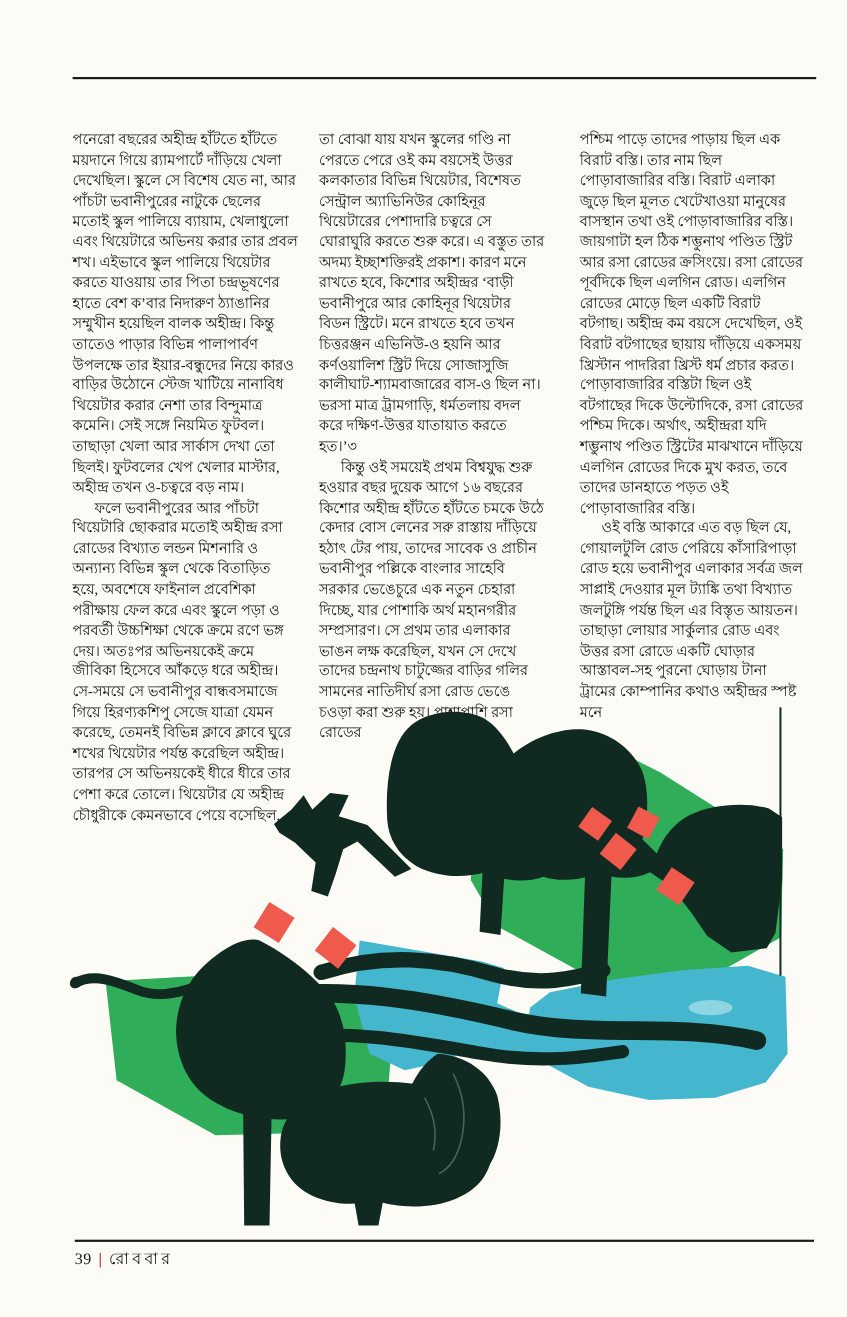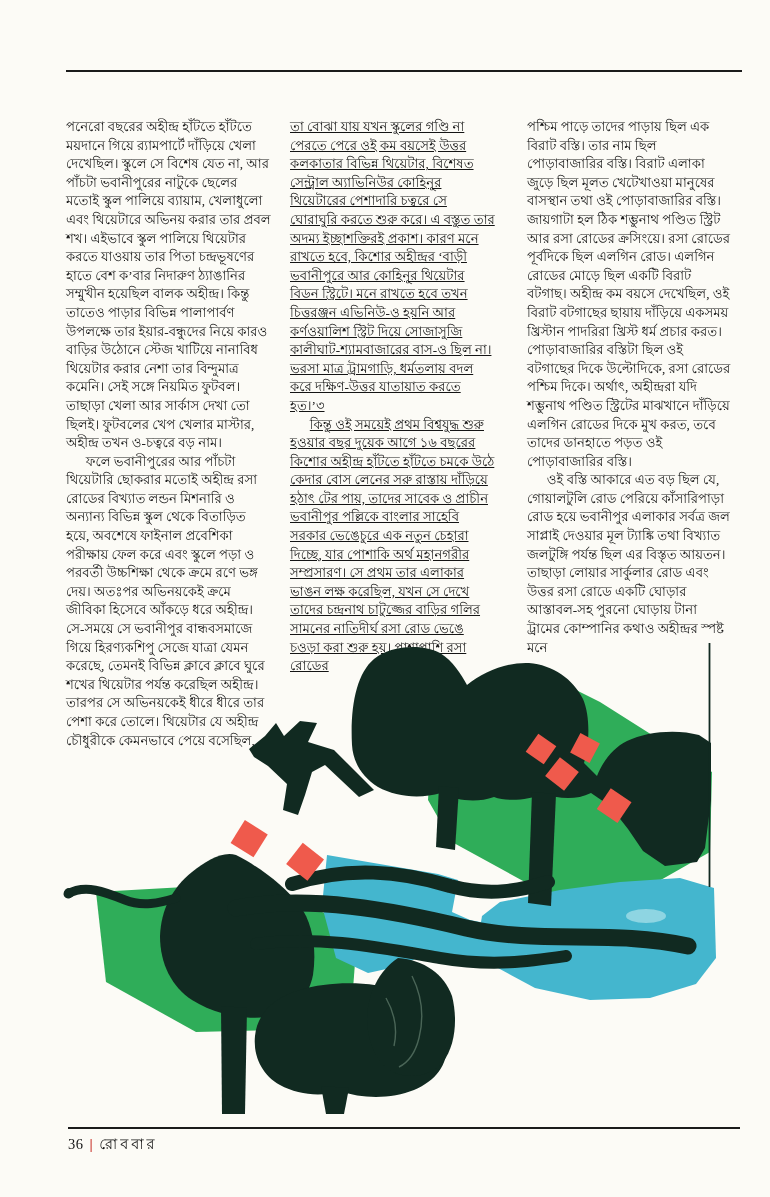--- a/index.html
+++ b/index.html
@@ -17,21 +17,21 @@
   }
   .col{
     position:absolute;top:118px;width:205px;
     font-size:13.2px;line-height:18.6px;
     text-align:left;
     color:#141414;
   }
   .col p{margin:0;padding:0;}
   .col p.indent{text-indent:1.5em;}
   #col1{left:66px;}
-  #col2{left:290px;text-decoration:underline;}
+  #col2{left:290px;}
   #col3{left:527px;}
   .illustration{
     position:absolute;left:0;top:0;width:770px;height:1197px;
   }
   .footer-rule{
     position:absolute;left:68px;top:1127px;width:672px;height:1.6px;
     background:#1b1b1b;
   }
   .footer{
     position:absolute;left:68px;top:1133px;
@@ -105,16 +105,16 @@
       <rect x="530" y="738" width="22" height="22" transform="rotate(35 541 749)"></rect>
       <rect x="574" y="737" width="22" height="22" transform="rotate(28 585 748)"></rect>
       <rect x="550" y="762" width="24" height="24" transform="rotate(38 562 774)"></rect>
       <rect x="602" y="793" width="25" height="25" transform="rotate(34 614 805)"></rect>
     </g>
   </svg>
 
   <div class="footer-rule"></div>
 
   <div class="footer">
-    <span>36</span><span class="sep">|</span><span class="mag">রোববার</span>
+    <span>39</span><span class="sep">|</span><span class="mag">রোববার</span>
   </div>
 
 </div>
 
 </body></html>

